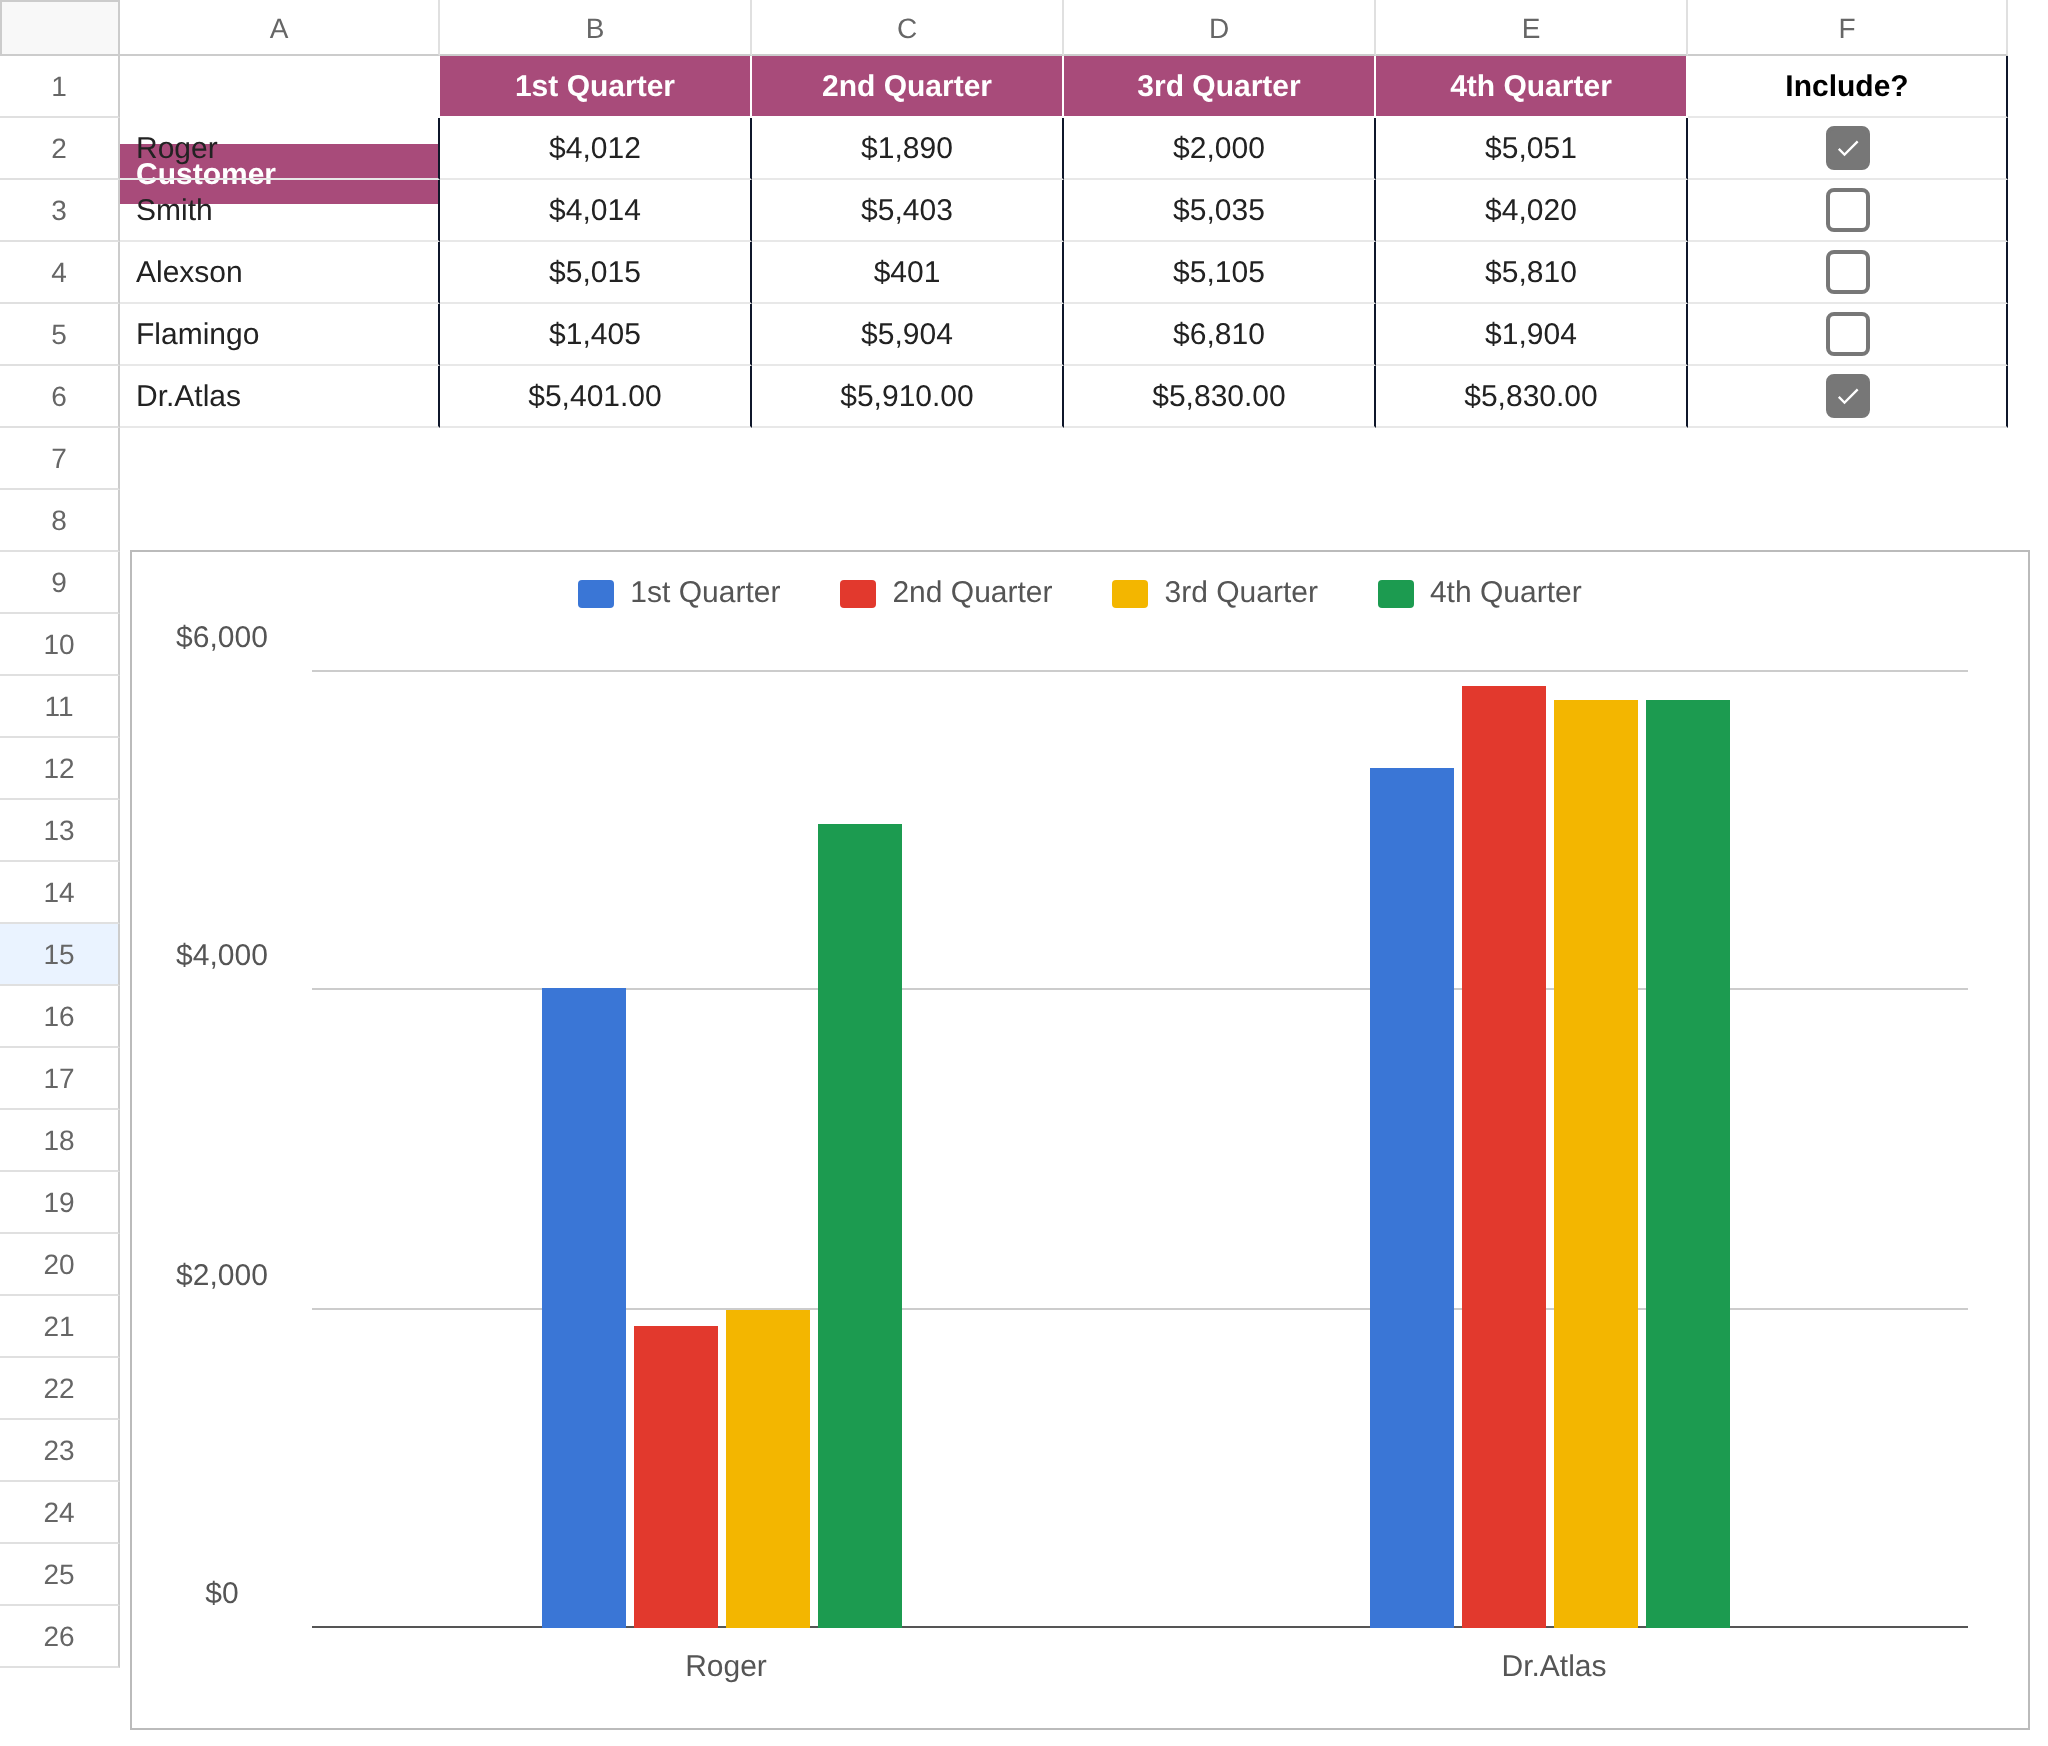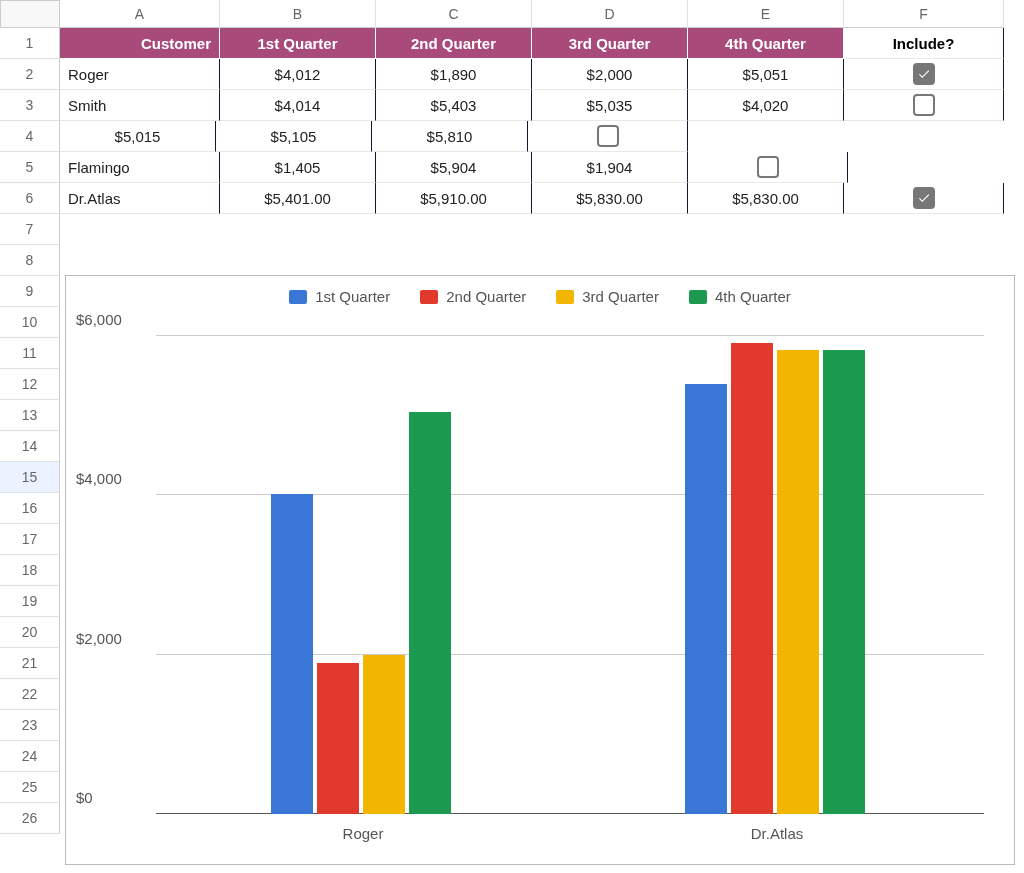--- a/index.html
+++ b/index.html
@@ -82,21 +82,21 @@
     font-size: 15px;
   }
   .header-cell {
     background: #a84b7a;
     color: #fff;
     font-weight: bold;
     text-align: center;
     border-right: 1px solid #fff;
     border-bottom: 1px solid #fff;
   }
-  .header-cell.first { text-align: right; }
+  .header-cell.first { text-align: left; margin-top: 44px; }
   .txt-left { text-align: left; }
   .txt-right { text-align: center; }
   .txt-center { text-align: center; }
   .include-head {
     color: #000;
     font-weight: bold;
     text-align: center;
     background: #fff;
   }
   
@@ -153,21 +153,21 @@
   .gridline {
     position: absolute;
     left: 0; right: 0;
     height: 0;
     border-top: 1px solid #ccc;
   }
   .ytick {
     position: absolute;
     left: -80px;
     width: 70px;
-    text-align: left;
+    text-align: center;
     transform: translateY(-50%);
     font-size: 15px;
     color: #555;
   }
   .baseline {
     position: absolute;
     left: 0; right: 0; bottom: 0;
     height: 0;
     border-top: 1px solid #555;
   }
@@ -267,31 +267,34 @@
           <div class="cell txt-left cw0">Smith</div>
           <div class="cell txt-right cw1">$4,014</div>
           <div class="cell txt-right cw2">$5,403</div>
           <div class="cell txt-right cw3">$5,035</div>
           <div class="cell txt-right cw4">$4,020</div>
           <div class="cell txt-center cw5"><span class="cbwrap">
               <span class="cb"></span>
             </span></div>
         </div>
         <div class="grid-row">
+          <div class="cell txt-left cw0">Alexson</div>
           <div class="cell txt-right cw1">$5,015</div>
+          <div class="cell txt-right cw2">$401</div>
           <div class="cell txt-right cw3">$5,105</div>
           <div class="cell txt-right cw4">$5,810</div>
           <div class="cell txt-center cw5"><span class="cbwrap">
               <span class="cb"></span>
             </span></div>
         </div>
         <div class="grid-row">
           <div class="cell txt-left cw0">Flamingo</div>
           <div class="cell txt-right cw1">$1,405</div>
           <div class="cell txt-right cw2">$5,904</div>
+          <div class="cell txt-right cw3">$6,810</div>
           <div class="cell txt-right cw4">$1,904</div>
           <div class="cell txt-center cw5"><span class="cbwrap">
               <span class="cb"></span>
             </span></div>
         </div>
         <div class="grid-row">
           <div class="cell txt-left cw0">Dr.Atlas</div>
           <div class="cell txt-right cw1">$5,401.00</div>
           <div class="cell txt-right cw2">$5,910.00</div>
           <div class="cell txt-right cw3">$5,830.00</div>

